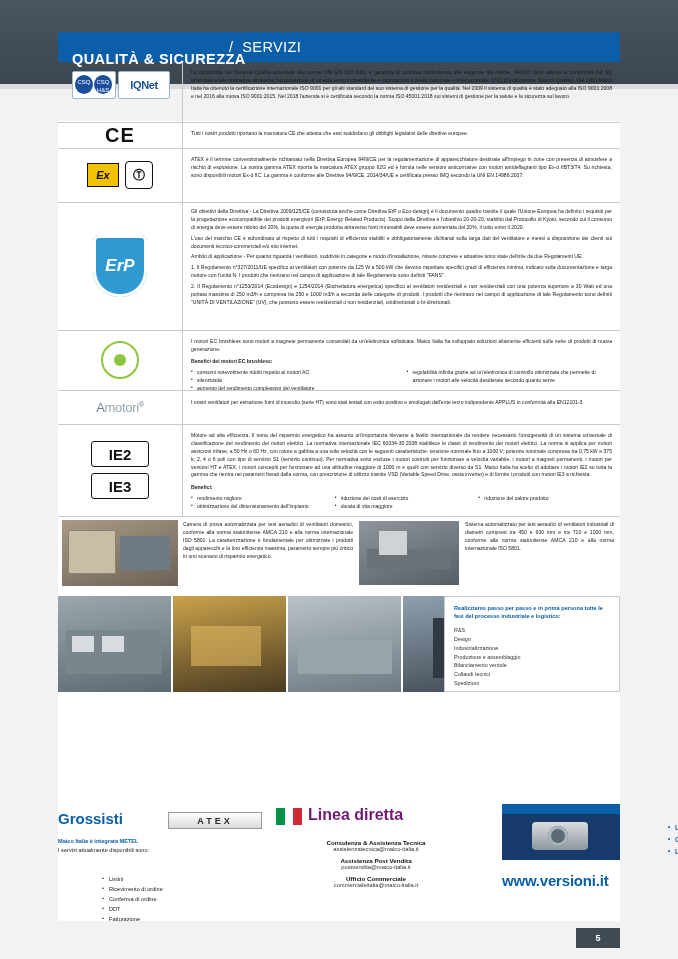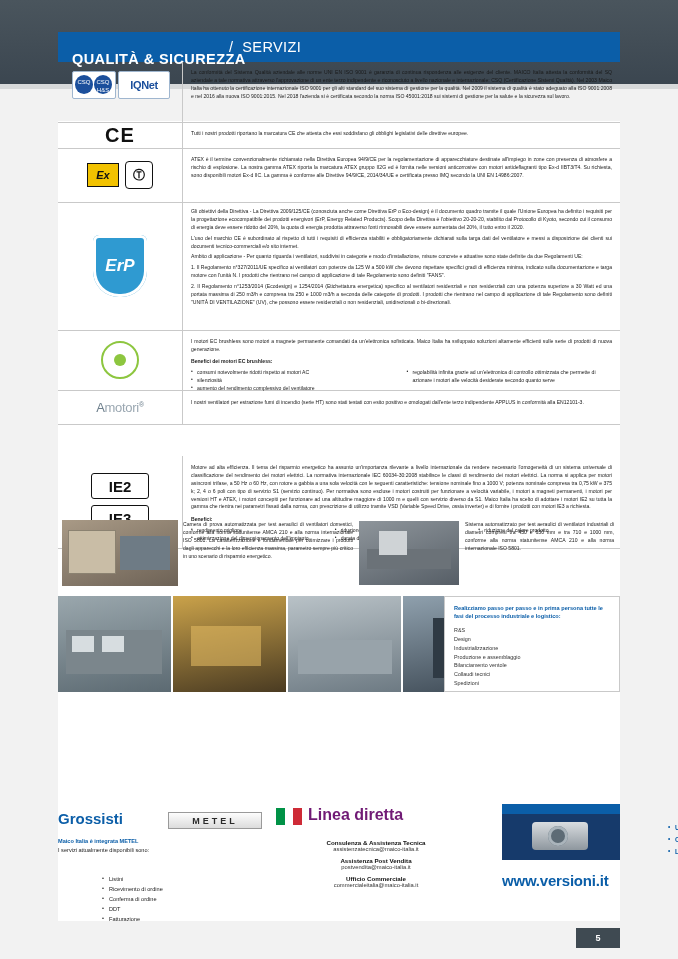--- a/index.html
+++ b/index.html
@@ -187,21 +187,21 @@
   <div class="lcell">
       <div class="center">
         <span class="applus">A<b>motori</b><sup style="font-size:7px;">®</sup></span>
       </div>
     </div>
   <div class="rcell" style="padding:9px 8px 0 8px;box-sizing:border-box;">
     <p class="txt" style="margin:0;">I nostri ventilatori per estrazione fumi di incendio (serie HT) sono stati testati con esito positivo e omologati dall'ente terzo indipendente APPLUS in conformità alla EN12101-3.</p>
   </div>
 </div>
 
-<div class="row" style="top:424px;height:92px;margin-top:32px;">
+<div class="row" style="top:424px;height:92px;">
   <div class="lcell">
     <div class="center" style="flex-direction:column;">
       <div class="ie">IE2</div>
       <div class="ie">IE3</div>
     </div>
   </div>
   <div class="rcell" style="padding:8px 8px 0 8px;box-sizing:border-box;">
     <p class="txt" style="margin:0 0 5px 0;">Motore ad alta efficienza. Il tema del risparmio energetico ha assunto un'importanza rilevante a livello internazionale da rendere necessario l'omogeneità di un sistema universale di classificazione del rendimento dei motori elettrici. La normativa internazionale IEC 60034-30:2008 stabilisce le classi di rendimento dei motori elettrici. La norma si applica per motori asincroni trifase, a 50 Hz o 60 Hz, con rotore a gabbia a una sola velocità con le seguenti caratteristiche: tensione nominale fino a 1000 V; potenza nominale compresa tra 0,75 kW e 375 k; 2, 4 o 6 poli con tipo di servizio S1 (servizio continuo). Per normativa sono escluse i motori costruiti per funzionare a velocità variabile, i motori a magneti permanenti, i motori per versioni HT e ATEX, i motori concepiti per funzionare ad una altitudine maggiore di 1000 m e quelli con servizio diverso da S1. Maico Italia ha scelto di adottare i motori IE2 su tutta la gamma che rientra nei parametri fissati dalla norma, con prescrizione di utilizzo tramite VSD (Variable Speed Drive, ossia inverter) e di fornire i prodotti con motori IE3 a richiesta.</p>
     <p class="txt" style="margin:0;font-weight:bold;">Benefici:</p>
     <div class="cols">
@@ -268,21 +268,21 @@
       <li>Produzione e assemblaggio</li>
       <li>Bilanciamento ventole</li>
       <li>Collaudi tecnici</li>
       <li>Spedizioni</li>
     </ul>
   </div>
 </div>
 
 <div class="footer">
   <div class="grossisti">Grossisti</div>
-  <div class="metel">METEL</div>
+  <div class="metel">ATEX</div>
   <div class="fsub">Maico Italia è integrata METEL</div>
   <div class="fsub2">I servizi attualmente disponibili sono:</div>
   <ul class="flist">
     <li>Listini</li>
     <li>Ricevimento di ordine</li>
     <li>Conferma di ordine</li>
     <li>DDT</li>
     <li>Fatturazione</li>
   </ul>
 

